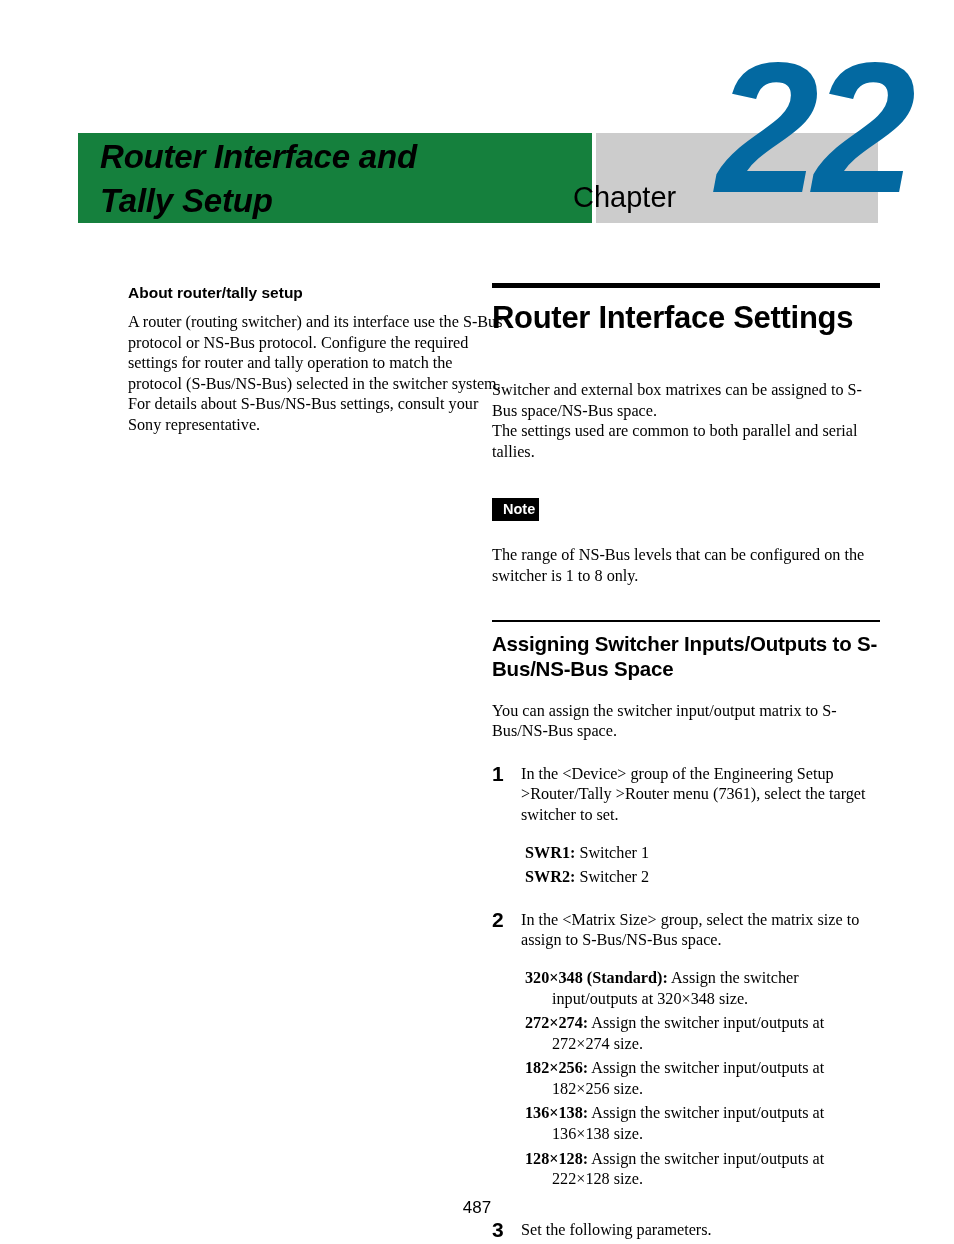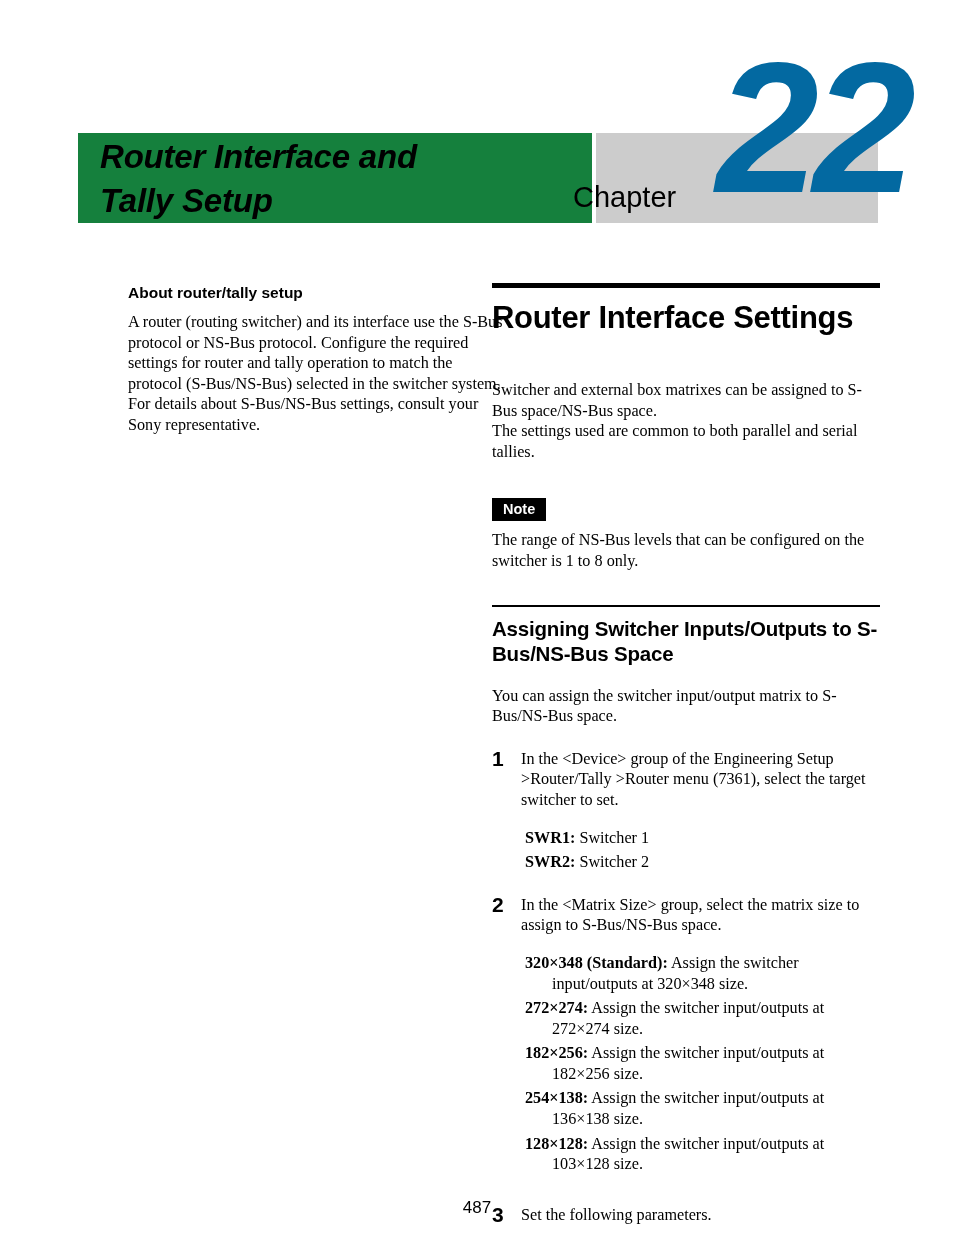--- a/index.html
+++ b/index.html
@@ -137,22 +137,22 @@
     margin-top: 36px;
   }
   .note-badge {
     display: inline-block;
     background: #000000;
     color: #ffffff;
     font-family: "Liberation Sans", "DejaVu Sans", sans-serif;
     font-weight: bold;
     font-size: 14.5px;
     line-height: 20px;
-    padding: 1px 11px 2px 11px;
-    margin-bottom: 9px;
+    padding: 1px 4px 2px 11px;
+    margin-bottom: 24px;
   }
   .h2-title {
     font-family: "Liberation Sans", "DejaVu Sans", sans-serif;
     font-weight: bold;
     font-size: 20.5px;
     line-height: 25px;
     letter-spacing: -0.2px;
     margin: 2px 0 20px 0;
   }
   .section-gap {
@@ -271,24 +271,24 @@
       <li class="deflist-item">
         <span class="deflist-term">320×348 (Standard):</span><span> Assign the switcher input/outputs at 320×348 size.</span>
       </li>
       <li class="deflist-item">
         <span class="deflist-term">272×274:</span><span> Assign the switcher input/outputs at 272×274 size.</span>
       </li>
       <li class="deflist-item">
         <span class="deflist-term">182×256:</span><span> Assign the switcher input/outputs at 182×256 size.</span>
       </li>
       <li class="deflist-item">
-        <span class="deflist-term">254×138:</span><span> Assign the switcher input/outputs at 136×138 size.</span>
-      </li>
-      <li class="deflist-item">
-        <span class="deflist-term">128×128:</span><span> Assign the switcher input/outputs at 103×128 size.</span>
+        <span class="deflist-term">136×138:</span><span> Assign the switcher input/outputs at 136×138 size.</span>
+      </li>
+      <li class="deflist-item">
+        <span class="deflist-term">128×128:</span><span> Assign the switcher input/outputs at 222×128 size.</span>
       </li>
     </ul>
   </div>
 
   <div class="step" style="margin-top:30px;">
     <div class="step-number">3</div>
     <p class="step-text">Set the following parameters.</p>
   </div>
 
 </div>

